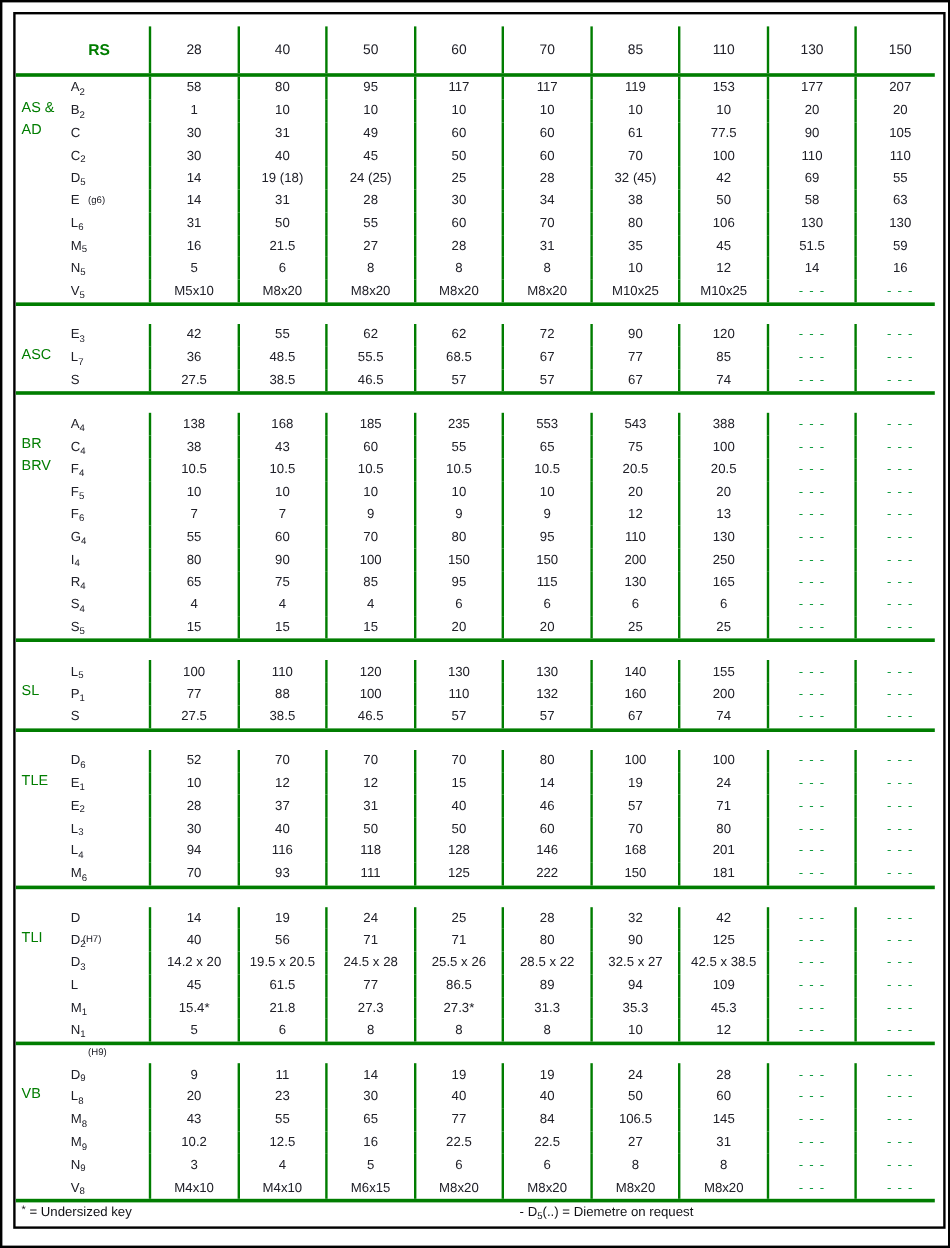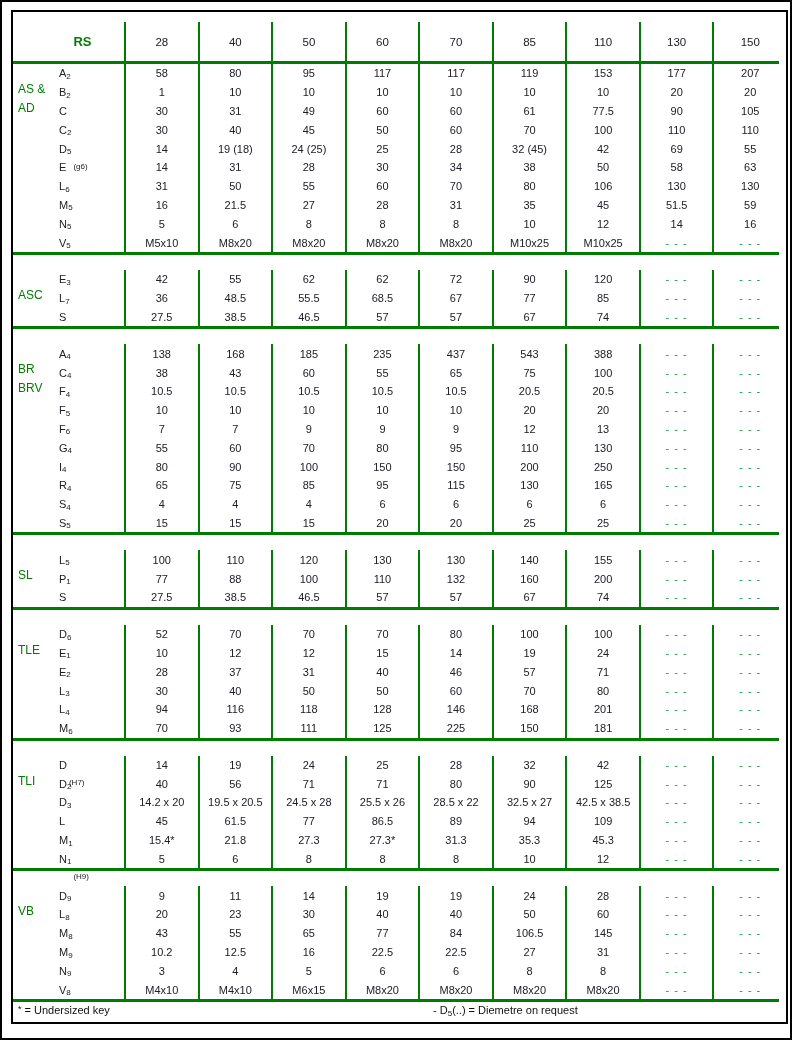--- a/index.html
+++ b/index.html
@@ -294,21 +294,21 @@
           </div>
           <div class="grid-row row">
             <div class="labelcell">
               <span>A</span>
               <span class="sub">4</span>
             </div>
             <div class="c">138</div>
             <div class="c">168</div>
             <div class="c">185</div>
             <div class="c">235</div>
-            <div class="c">437</div>
+            <div class="c">553</div>
             <div class="c">543</div>
             <div class="c">388</div>
             <div class="c">
               <span class="dash">- - -</span>
             </div>
             <div class="c">
               <span class="dash">- - -</span>
             </div>
           </div>
           <div class="grid-row row">
@@ -647,21 +647,21 @@
           </div>
           <div class="grid-row row">
             <div class="labelcell">
               <span>M</span>
               <span class="sub">6</span>
             </div>
             <div class="c">70</div>
             <div class="c">93</div>
             <div class="c">111</div>
             <div class="c">125</div>
-            <div class="c">225</div>
+            <div class="c">222</div>
             <div class="c">150</div>
             <div class="c">181</div>
             <div class="c">
               <span class="dash">- - -</span>
             </div>
             <div class="c">
               <span class="dash">- - -</span>
             </div>
           </div>
         </div>

